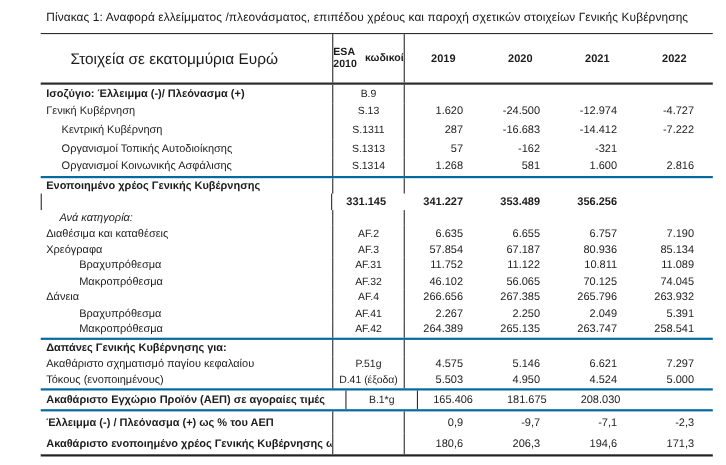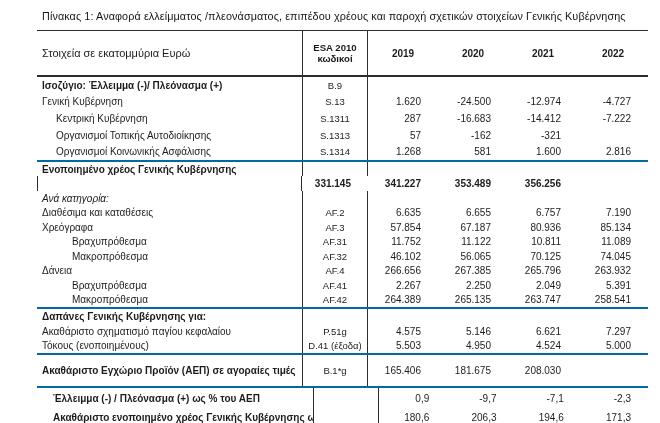--- a/index.html
+++ b/index.html
@@ -10,45 +10,45 @@
   .doc-title{
     font-weight:normal;font-size:10.8px;margin:10px 10px 0 42px;
     color:#151515;letter-spacing:.1px;
   }
   .table{
     margin:8px 0 0 37px;width:611px;
     border-top:1.6px solid #2c2c2c;
   }
   .grid{display:grid;grid-template-columns:265px 66px repeat(4,1fr);}
   .hdr{height:44px;border-bottom:2px solid #2c2c2c;}
-  .hdr-units{display:flex;align-items:center;padding-left:5px;font-size:11px;}
+  .hdr-units{display:flex;align-items:center;padding-left:5px;font-size:14px;margin-left:22px;}
   .hdr-code{
-    display:flex;flex-direction:column;justify-content:center;align-items:center;
+    display:flex;flex-direction:row;justify-content:center;align-items:center;
     font-weight:bold;font-size:9.6px;line-height:1.2;
     border-left:1.4px solid #2c2c2c;border-right:1.4px solid #2c2c2c;
   }
   .hdr-year{display:flex;align-items:center;justify-content:center;font-weight:bold;font-size:10px;}
   .section{border-bottom:2px solid #0369a1;}
   #table-body .section:last-child{border-bottom:2.4px solid #222;}
   .sec-0 .row{height:16.6px;}
   .sec-1 .row{height:14.5px;text-align:center;}
   .sec-2 .row{height:14.8px;}
-  .sec-3 .row{height:31px;}
-  .sec-4 .row{height:19.5px;margin-left:11px;}
+  .sec-3 .row{height:17px;gap:12px;}
+  .sec-4 .row{height:19.5px;}
   .cell{display:flex;align-items:center;font-size:10px;overflow:hidden;white-space:nowrap;}
   .cell.label{padding-left:5px;}
   .cell.label.ind-1{padding-left:19px;text-align:center;}
   .cell.label.ind-2{padding-left:35px;}
   .cell.code{
     justify-content:center;font-size:9.5px;
     border-left:1.4px solid #2c2c2c;border-right:1.4px solid #2c2c2c;
   }
   .cell.val{justify-content:flex-end;padding-right:17px;}
   .b{font-weight:bold;}
-  .i{font-style:italic;}
+  .i{font-style:italic;margin-left:12px;}
 </style>
 </head>
 <body>
 
 <div class="doc-title">Πίνακας 1: Αναφορά ελλείμματος /πλεονάσματος, επιπέδου χρέους και παροχή σχετικών στοιχείων Γενικής Κυβέρνησης</div>
 
 <div class="table">
   <div class="grid hdr">
     <div class="hdr-units">Στοιχεία σε εκατομμύρια Ευρώ</div>
     <div class="hdr-code">

